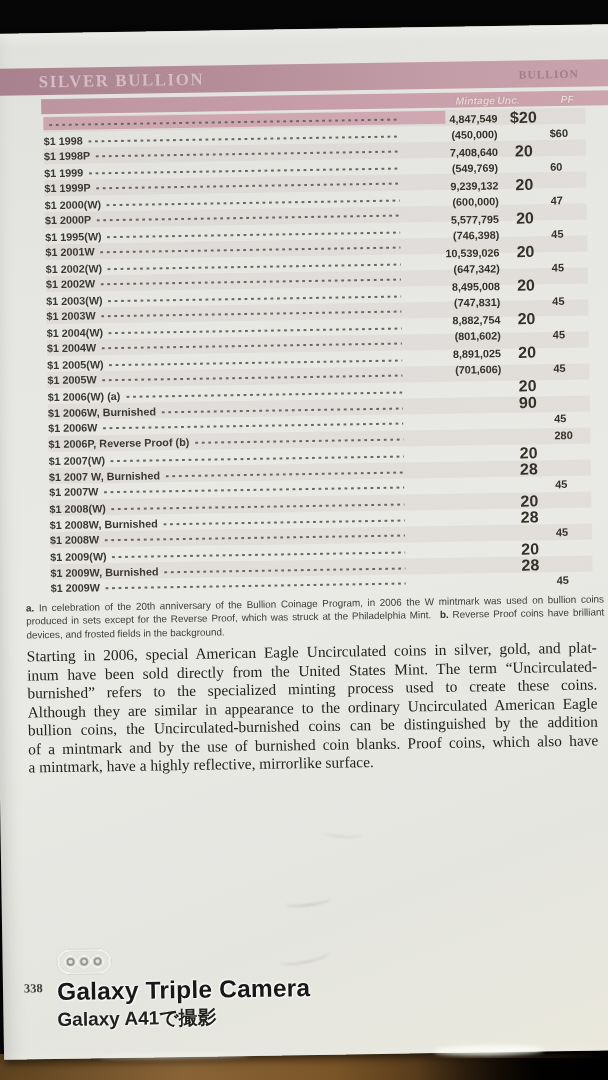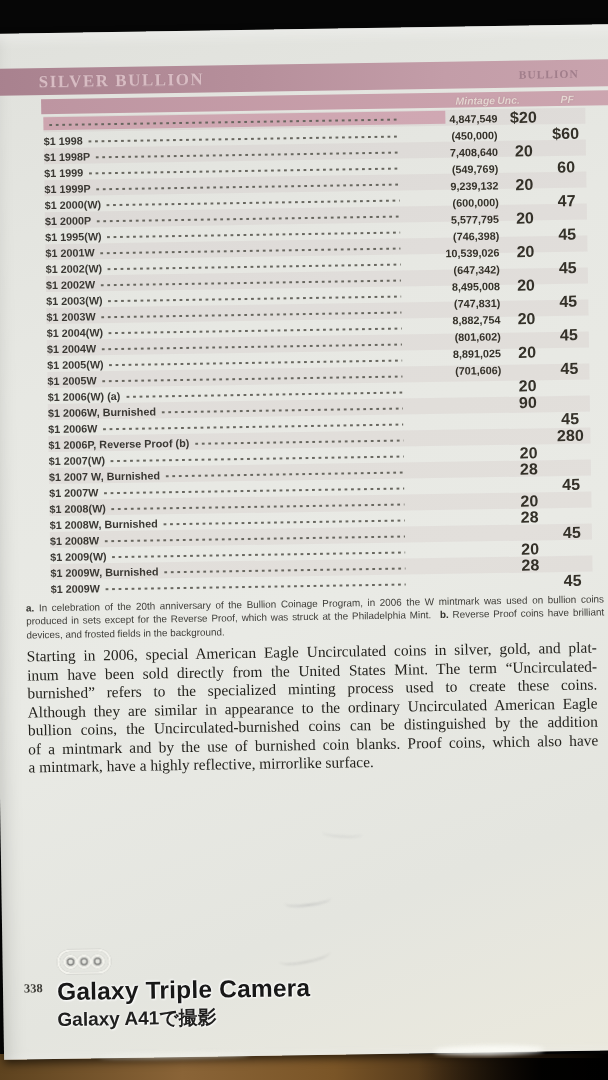--- a/index.html
+++ b/index.html
@@ -53,21 +53,21 @@
   .row.shade{background:rgba(186,158,160,.14);}
   .row.highlight::before{content:"";position:absolute;left:0;top:1px;height:13px;width:402px;
     background:linear-gradient(90deg,#cda5af,#d0a8b3);z-index:0;}
   .cell{position:relative;z-index:1;}
   .lbl{font-size:10.8px;font-weight:700;color:#3a3833;white-space:nowrap;padding-right:4px;}
   .fill{height:100%;margin-right:3px;}
   .dots{background-image:radial-gradient(circle,#67665e 1.05px,rgba(0,0,0,0) 1.45px);
     background-size:6.5px 6px;background-repeat:repeat-x;background-position:left 60%;}
   .mint{font-size:10.8px;font-weight:700;color:#343129;text-align:right;white-space:nowrap;}
   .unc{font-size:16px;font-weight:700;color:#343129;text-align:center;white-space:nowrap;}
-  .pf{font-size:16px;font-weight:700;color:#343129;text-align:center;padding-right:4px;white-space:nowrap;}
+  .pf{font-size:11px;font-weight:700;color:#343129;text-align:left;padding-right:4px;white-space:nowrap;}
   .mint .val,.unc .val,.pf .val{display:inline-block;}
 
   
   .footnote{position:absolute;left:29px;top:568px;width:578px;
     font-size:9.9px;line-height:13.4px;color:#3e3d38;text-align:justify;}
   .footnote b{font-weight:bold;color:#34332e;}
 
   
   .paragraph{position:absolute;left:29px;top:614px;width:570px;
     font-family:"Liberation Serif",serif;font-size:15.4px;line-height:18.5px;color:#24231e;}

